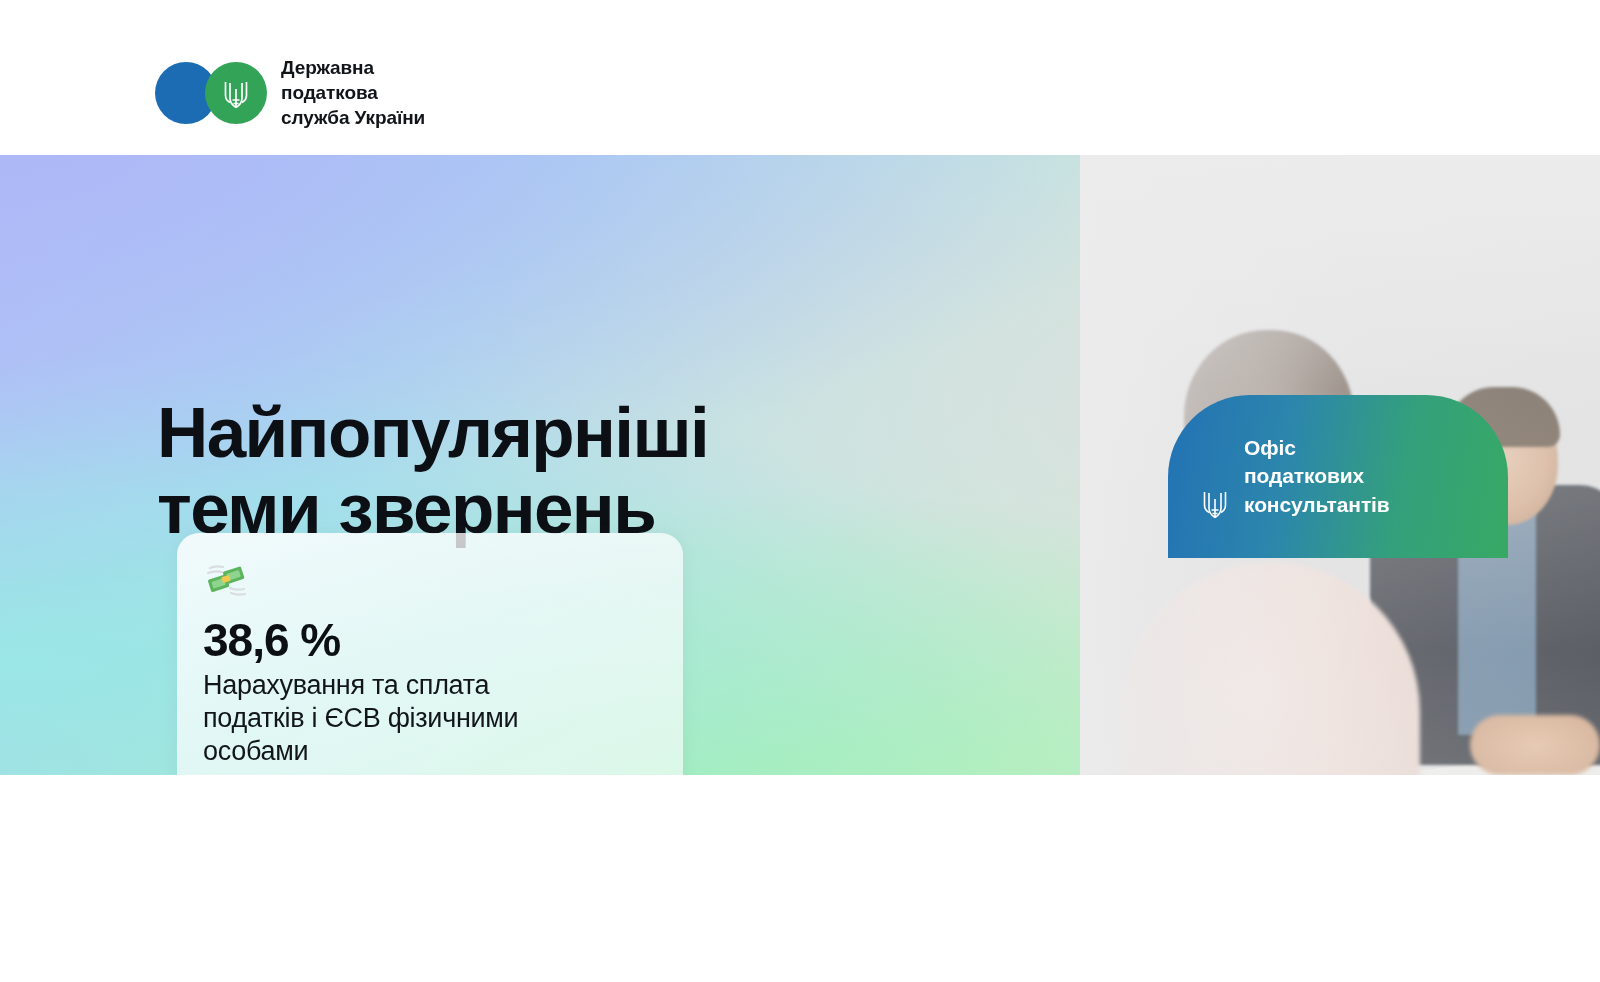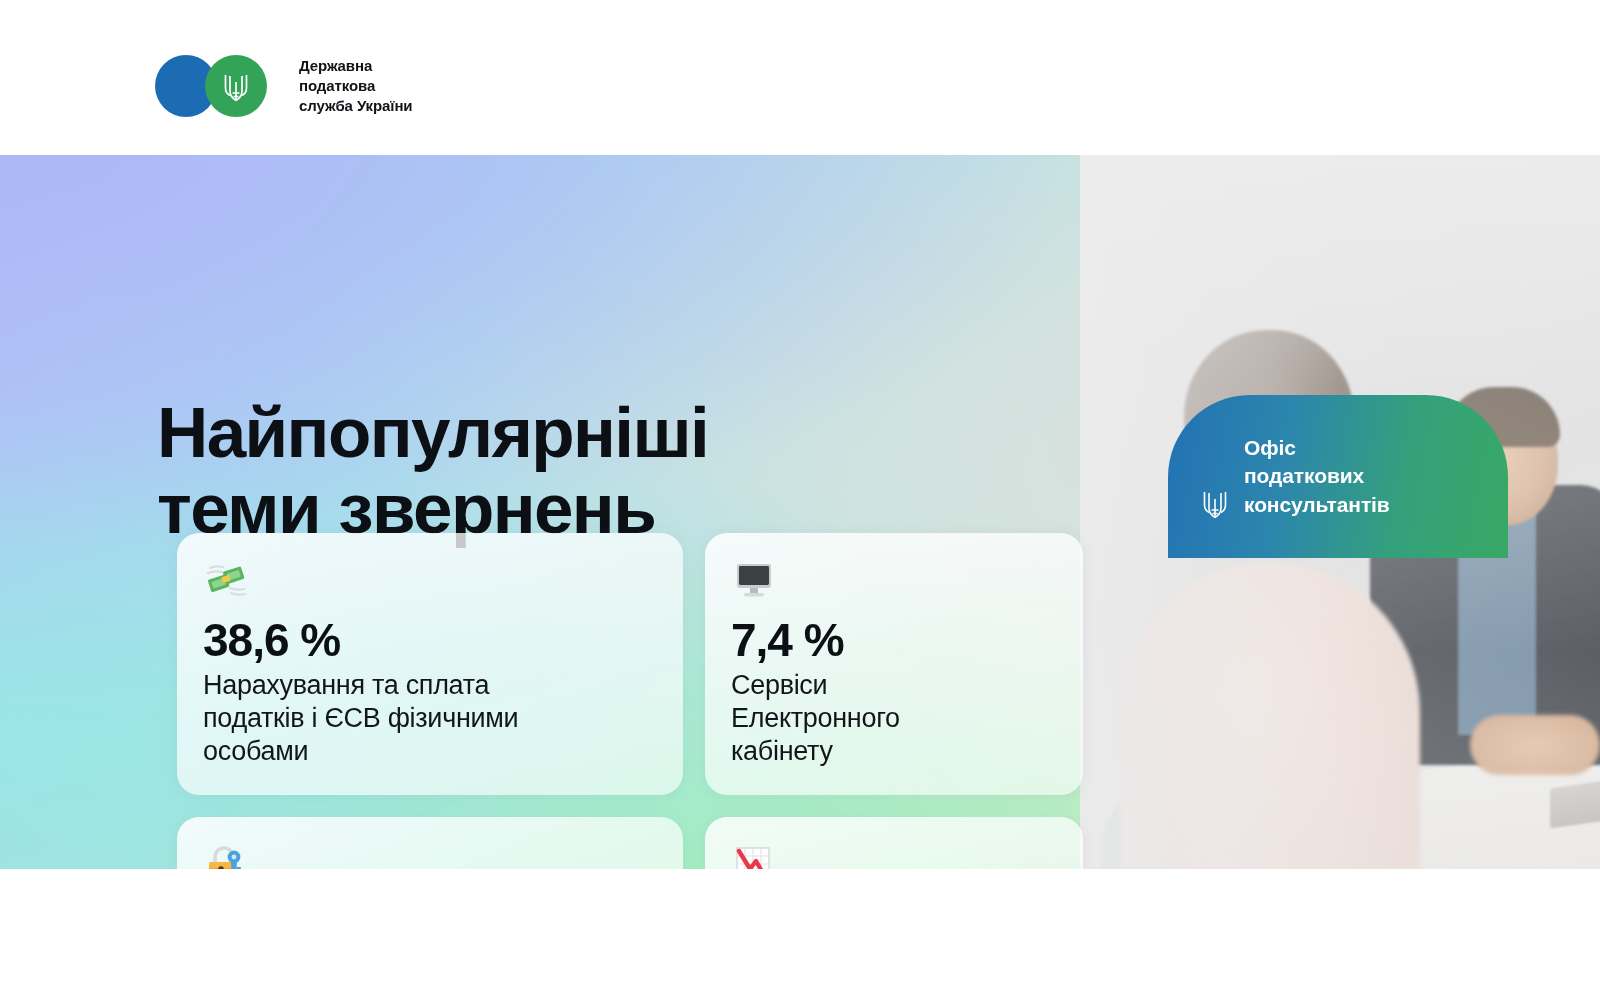--- a/index.html
+++ b/index.html
@@ -17,27 +17,27 @@
   }
   .logo{
     position:absolute;left:155px;top:55px;display:flex;align-items:center;
   }
   .logo-marks{position:relative;width:112px;height:62px;flex:0 0 auto;}
   .logo-circle{position:absolute;top:0;width:62px;height:62px;border-radius:50%;}
   .logo-circle.blue{left:0;background:#1c6cb4;}
   .logo-circle.green{left:50px;background:#33a457;display:flex;align-items:center;justify-content:center;}
   .logo-circle.green svg{width:26px;height:32px;display:block;}
   .logo-text{
-    margin-left:32px;font-size:15px;font-weight:bold;line-height:1.32;color:#111418;
+    margin-left:14px;font-size:19px;font-weight:bold;line-height:1.32;color:#111418;
     letter-spacing:-0.1px;white-space:pre-line;
   }
 
   
   .hero{
-    position:absolute;left:0;top:155px;width:1600px;height:714px;overflow:hidden;
+    position:absolute;left:0;top:155px;width:1600px;height:620px;overflow:hidden;
     background:
       radial-gradient(120% 95% at 2% 0%, #adb9f7 0%, rgba(173,185,247,0) 58%),
       radial-gradient(110% 80% at 0% 82%, #9ae6e6 0%, rgba(154,230,230,0) 62%),
       radial-gradient(95% 75% at 42% 100%, #a7f0b4 0%, rgba(167,240,180,0) 62%),
       radial-gradient(120% 110% at 88% 40%, #dedee0 0%, rgba(222,222,224,0) 60%),
       linear-gradient(125deg,#b3bdf8 0%,#a9d9ef 28%,#bfe8df 52%,#c9edd4 70%,#dcdcde 100%);
   }
 
   
   .photo{
@@ -234,34 +234,20 @@
             <rect x="24" y="15" width="13" height="7" rx="1" fill="#8ed48e" transform="rotate(-18 30 18)"></rect>
             <rect x="19" y="19" width="8" height="6" rx="1" fill="#f2c94c" transform="rotate(-18 23 22)"></rect>
           </svg>
         </span>
         <div class="card-value">38,6 %</div>
         <div class="card-label">Нарахування та сплата
 податків і ЄСВ фізичними
 особами</div>
       </div>
 
-      <div class="card c2">
-        <span class="card-emoji">
-          <svg width="46" height="46" viewBox="0 0 46 46">
-            <rect x="6" y="7" width="34" height="24" rx="2.4" fill="#c9ccce"></rect>
-            <rect x="8" y="9" width="30" height="19" rx="1.4" fill="#3b4045"></rect>
-            <rect x="19" y="31" width="8" height="6" fill="#b9bcbe"></rect>
-            <rect x="13" y="36" width="20" height="3.4" rx="1.7" fill="#d6d9da"></rect>
-          </svg>
-        </span>
-        <div class="card-value">7,4 %</div>
-        <div class="card-label">Сервіси
-Електронного
-кабінету</div>
-      </div>
 
       <div class="card c3">
         <span class="card-emoji">
           <svg width="46" height="46" viewBox="0 0 46 46">
             <path d="M12 22 V15 a9 9 0 0 1 17 -3" fill="none" stroke="#d8dadc" stroke-width="3.6" stroke-linecap="round"></path>
             <rect x="6" y="21" width="24" height="18" rx="2.6" fill="#f5a623"></rect>
             <rect x="6" y="21" width="24" height="6" rx="2.6" fill="#f7b648"></rect>
             <circle cx="18" cy="28" r="2.8" fill="#4a3520"></circle>
             <path d="M18 29.5 L16.6 35 h2.8 z" fill="#4a3520"></path>
             <circle cx="31" cy="16" r="6.4" fill="#4ba3dd"></circle>

